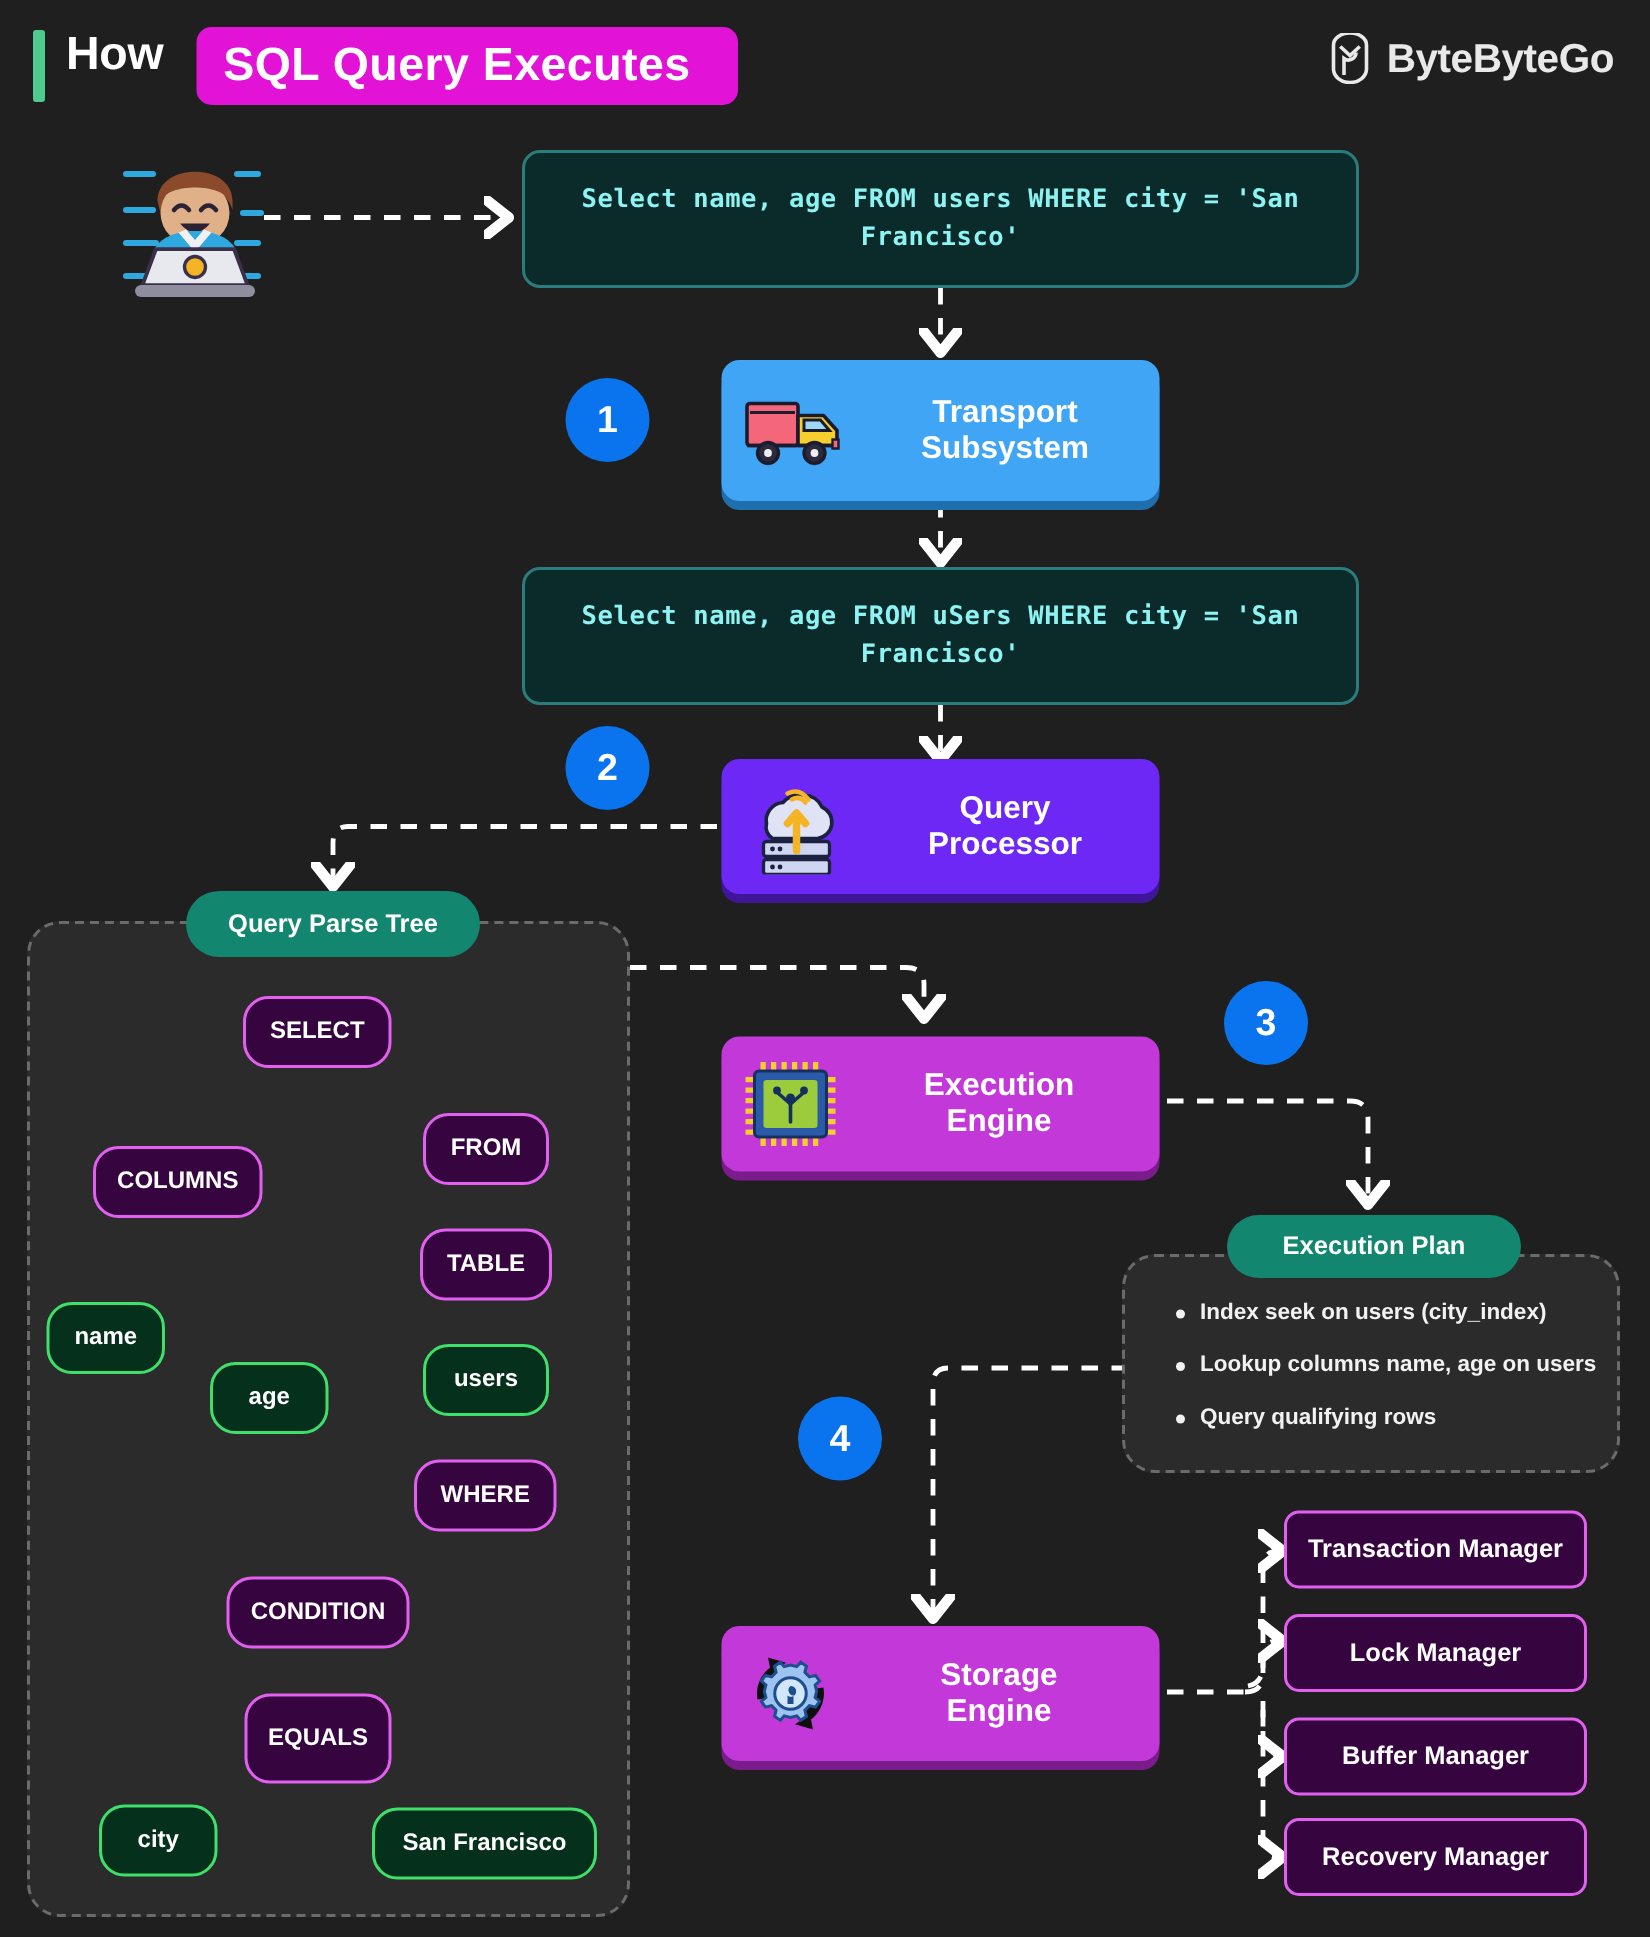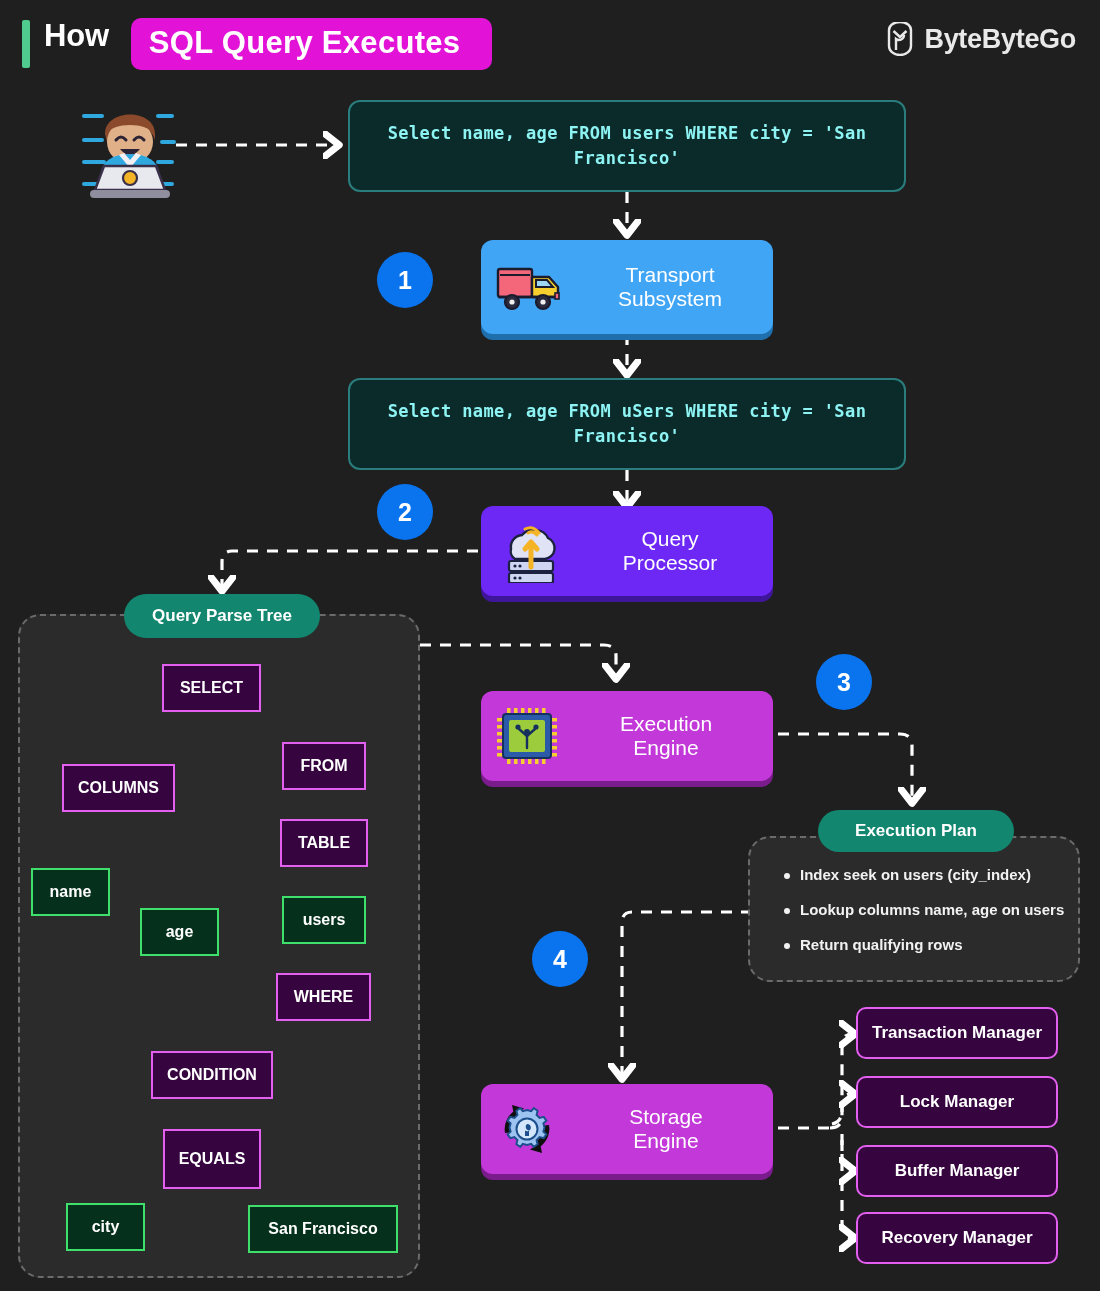--- a/index.html
+++ b/index.html
@@ -29,21 +29,21 @@
   
   .sqlbox{
     background:#0b2b2b;border:2px solid #2b7d7d;border-radius:12px;
     font-family:"DejaVu Sans Mono", monospace;
     color:#8ef3f3;font-size:17px;font-weight:bold;line-height:1.45;
     display:flex;align-items:center;justify-content:center;text-align:center;
     padding:8px 4px;letter-spacing:.4px;
   }
   .stage-card{
     border-radius:12px;display:flex;align-items:center;gap:14px;
-    padding:0 14px;font-size:21px;font-weight:normal;line-height:1.15;
+    padding:0 14px;font-size:21px;font-weight:bold;line-height:1.15;
     color:#fff;
   }
   .stage-card .lbl{flex:1;text-align:center;}
   .card-blue{background:#41a5f5;box-shadow:0 6px 0 #1f6fad;}
   .card-violet{background:#6d28f5;box-shadow:0 6px 0 #3f169a;}
   .card-magenta{background:#c338d8;box-shadow:0 6px 0 #7a1c8c;}
 
   .badge{
     border-radius:50%;background:#0a74ef;color:#fff;
     display:flex;align-items:center;justify-content:center;
@@ -54,21 +54,21 @@
     background:#13866f;border-radius:24px;color:#fff;
     font-size:17px;font-weight:bold;
     display:flex;align-items:center;justify-content:center;
     z-index:5;
   }
   .dashpanel{
     border:2px dashed #6b6b6b;border-radius:22px;background:#2b2b2b;
   }
 
   .node{
-    border-radius:0;display:flex;align-items:center;justify-content:center;
+    border-radius:17px;display:flex;align-items:center;justify-content:center;
     font-size:16px;font-weight:bold;color:#fff;text-align:center;padding:0 12px;
   }
   .node-purple{background:#36043f;border:2px solid #e25ff0;}
   .node-green{background:#05301b;border:2px solid #3ee06b;}
   .mgr{
     background:#36043f;border:2px solid #e25ff0;border-radius:10px;
     display:flex;align-items:center;justify-content:center;
     font-size:17px;font-weight:bold;color:#fff;
   }
 
@@ -295,21 +295,21 @@
     <div class="plan-item">
       <span class="dot"></span>
       <span>Index seek on users (city_index)</span>
     </div>
     <div class="plan-item">
       <span class="dot"></span>
       <span>Lookup columns name, age on users</span>
     </div>
     <div class="plan-item">
       <span class="dot"></span>
-      <span>Return qualifying rows</span>
+      <span>Query qualifying rows</span>
     </div>
   </div>
 
   <div class="abs badge" style="left:532px;top:931px;width:56px;height:56px;">4</div>
   <div class="abs stage-card card-magenta" style="left:481px;top:1084px;width:292px;height:90px;">
     <svg width="64" height="60" viewBox="0 0 64 60">
       <g fill="#0f0f0f">
         <path d="M10,34 a22,22 0 0 1 13,-24 l2.5,6.2 a15.5,15.5 0 0 0 -9,17 Z"></path>
         <path d="M17,6 L29,9.5 L19,16 Z"></path>
         <path d="M54,26 a22,22 0 0 1 -13,24 l-2.5,-6.2 a15.5,15.5 0 0 0 9,-17 Z"></path>

